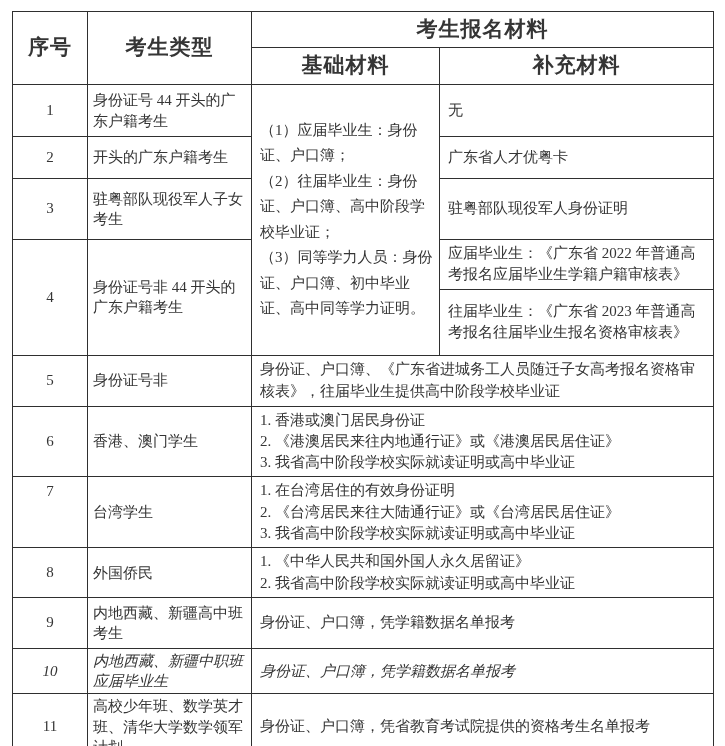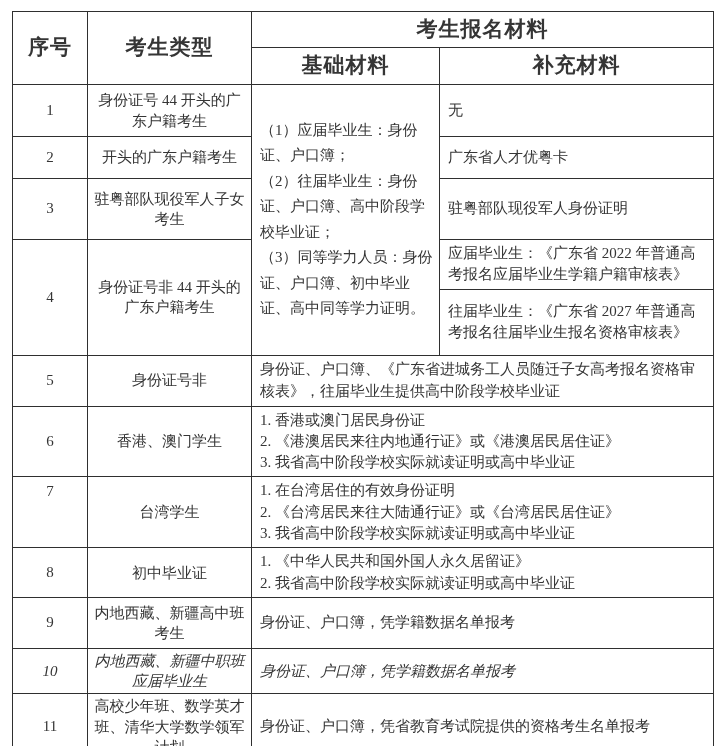--- a/index.html
+++ b/index.html
@@ -16,21 +16,21 @@
   td{
     border:1.5px solid #2f2f2f;
     font-size:15px;line-height:1.42;
     padding:2px 6px;
     vertical-align:middle;
     overflow:hidden;
     word-break:break-all;
   }
   td.hdr{font-weight:bold;font-size:21px;text-align:center;letter-spacing:1px;}
   td.num{text-align:center;padding:2px 2px;}
-  td.type{text-align:center;line-height:1.35;padding:2px 5px;margin-top:32px;}
+  td.type{text-align:left;line-height:1.35;padding:2px 5px;margin-top:32px;}
   td.mat{text-align:left;padding:3px 8px;}
   td.pre{white-space:pre-line;}
   td.basic-merged{line-height:1.7;padding:4px 5px 4px 8px;}
   td.vtop{vertical-align:top;padding-top:4px;}
   
   tr.h-h1 td{height:31px;}
   tr.h-h2 td{height:32px;}
   tr.h-r1{height:52px;}
   tr.h-r2{height:42px;}
   tr.h-r3{height:61px;}
@@ -87,21 +87,21 @@
     <td class="type">驻粤部队现役军人子女考生</td>
     <td class="mat">驻粤部队现役军人身份证明</td>
   </tr>
 
   <tr class="h-r4a">
     <td class="num" rowspan="2">4</td>
     <td class="type" rowspan="2">身份证号非 44 开头的广东户籍考生</td>
     <td class="mat">应届毕业生：《广东省 2022 年普通高考报名应届毕业生学籍户籍审核表》</td>
   </tr>
   <tr class="h-r4b">
-    <td class="mat">往届毕业生：《广东省 2027 年普通高考报名往届毕业生报名资格审核表》</td>
+    <td class="mat">往届毕业生：《广东省 2023 年普通高考报名往届毕业生报名资格审核表》</td>
   </tr>
 
   <tr class="h-r5">
     <td class="num">5</td>
     <td class="type">身份证号非</td>
     <td class="mat" colspan="2">身份证、户口簿、《广东省进城务工人员随迁子女高考报名资格审核表》，往届毕业生提供高中阶段学校毕业证</td>
   </tr>
 
   <tr class="h-r6">
     <td class="num">6</td>
@@ -114,21 +114,21 @@
   <tr class="h-r7">
     <td class="num vtop">7</td>
     <td class="type">台湾学生</td>
     <td class="mat pre" colspan="2">1. 在台湾居住的有效身份证明
 2. 《台湾居民来往大陆通行证》或《台湾居民居住证》
 3. 我省高中阶段学校实际就读证明或高中毕业证</td>
   </tr>
 
   <tr class="h-r8">
     <td class="num">8</td>
-    <td class="type">初中毕业证</td>
+    <td class="type">外国侨民</td>
     <td class="mat pre" colspan="2">1. 《中华人民共和国外国人永久居留证》
 2. 我省高中阶段学校实际就读证明或高中毕业证</td>
   </tr>
 
   <tr class="h-r9">
     <td class="num">9</td>
     <td class="type">内地西藏、新疆高中班考生</td>
     <td class="mat" colspan="2">身份证、户口簿，凭学籍数据名单报考</td>
   </tr>
 

